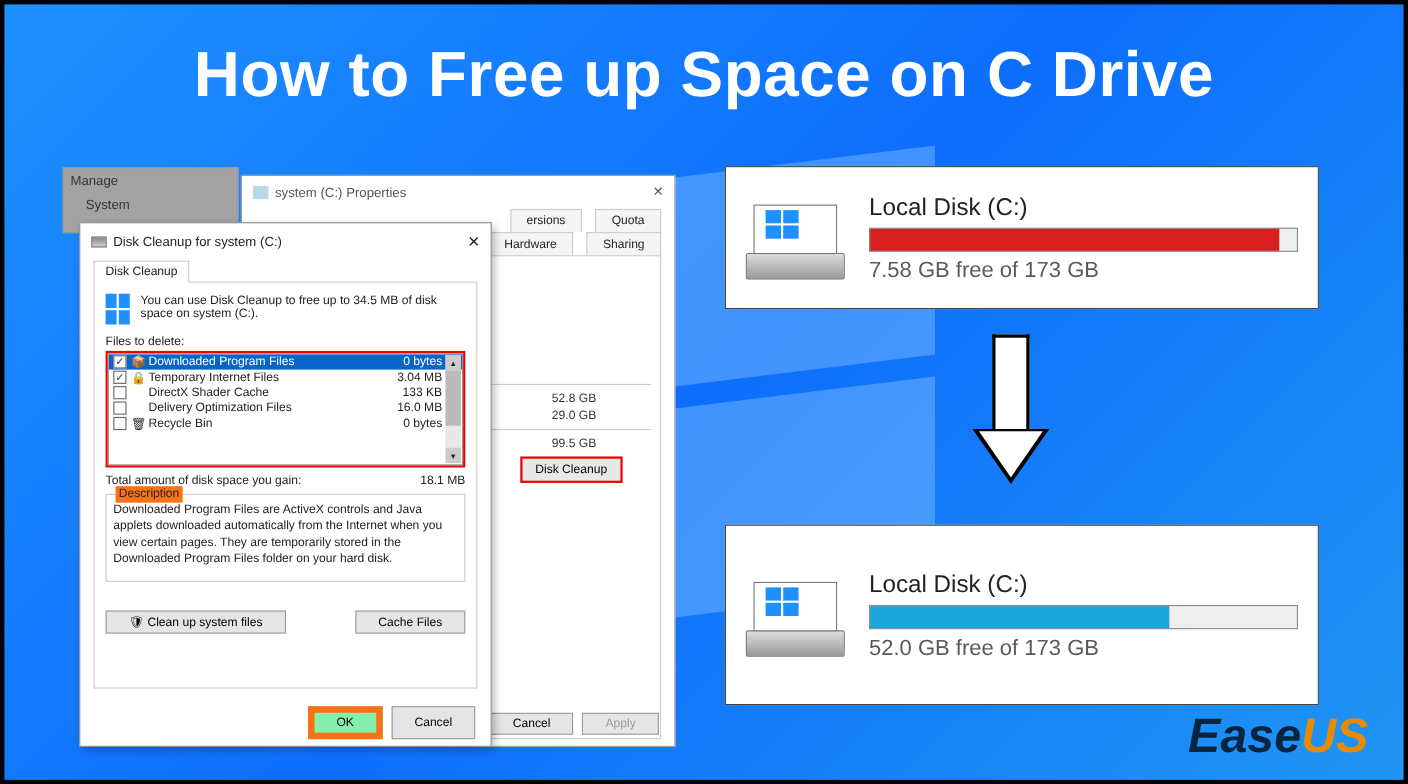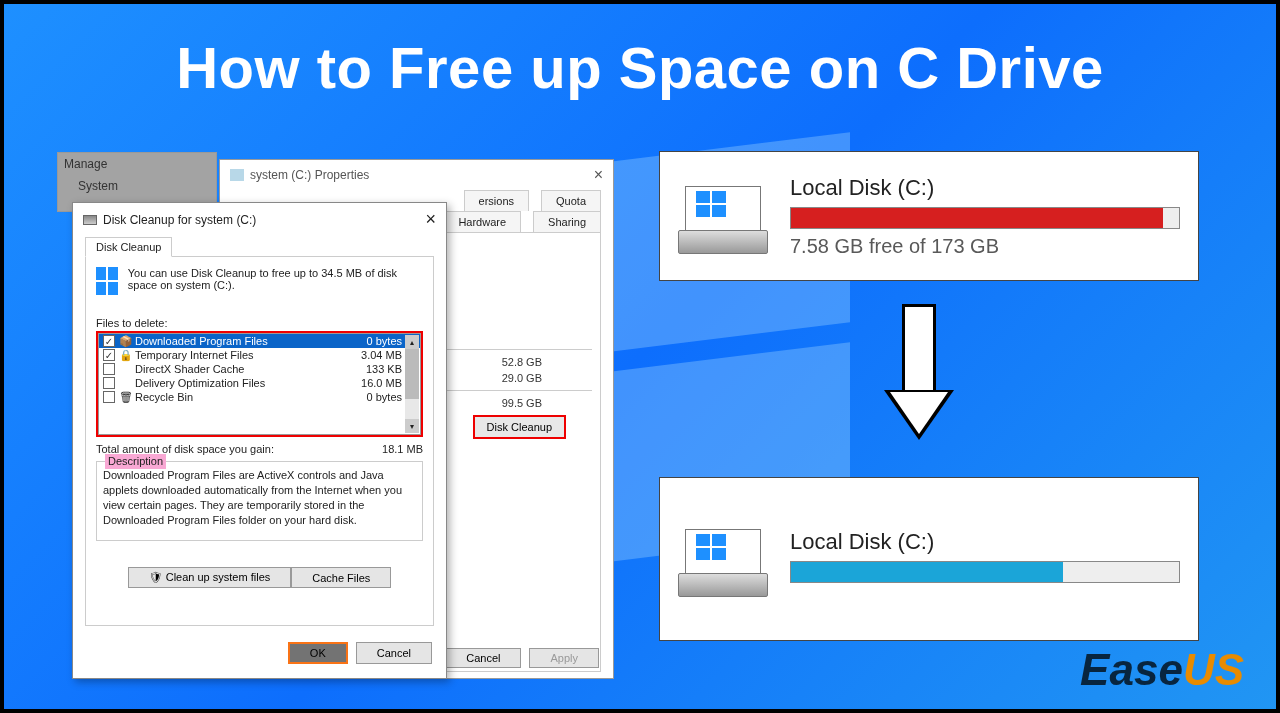--- a/index.html
+++ b/index.html
@@ -28,40 +28,40 @@
 .prop-note{position:absolute;bottom:80px;left:40px;font-size:11px;color:#333}
 .prop-foot{position:absolute;bottom:0;left:0;right:0;display:flex;gap:8px;justify-content:flex-end;padding:10px 14px}
 .btn{padding:3px 20px;font-size:11px;border:1px solid #999;background:#e5e5e5;cursor:pointer}
 .btn.dis{color:#999}
 .dc-win{position:absolute;left:15px;top:50px;width:375px;height:477px;background:#fff;border:1px solid #888;font-size:12px;color:#222;box-shadow:3px 3px 8px rgba(0,0,0,.3)}
 .dc-titlebar{display:flex;align-items:center;padding:6px 10px}
 .dc-ico{width:14px;height:10px;background:linear-gradient(#888,#ccc);margin-right:6px;border:1px solid #666}
 .dc-x{margin-left:auto;font-size:18px;font-weight:300;cursor:pointer}
 .dc-tab{display:inline-block;margin-left:12px;padding:3px 10px;border:1px solid #ccc;border-bottom:1px solid #fff;background:#fff;font-size:11px;position:relative;top:1px;z-index:2}
 .dc-body{margin:0 12px 10px;border:1px solid #ccc;padding:10px;height:370px;position:relative}
-.dc-msg{display:flex;gap:10px;font-size:11px;margin-bottom:22px}
+.dc-msg{display:flex;gap:10px;font-size:11px;margin-bottom:10px}
 .dc-msg .win-sq{width:28px;height:28px;display:grid;grid-template:1fr 1fr/1fr 1fr;gap:2px}
 .dc-msg .win-sq span{background:#1e90ff}
 .dc-label{font-size:11px;margin-bottom:2px}
 .dc-list{border:2px solid #e00;height:106px;position:relative;background:#fff}
 .dc-list-inner{border:1px solid #999;height:100%;overflow:hidden;font-size:11px}
 .dc-row{display:flex;align-items:center;padding:1px 4px;gap:4px}
 .dc-row.sel{background:#0a64c8;color:#fff}
 .dc-chk{width:12px;height:12px;border:1px solid #666;background:#fff;display:flex;align-items:center;justify-content:center;font-size:10px;color:#333;flex-shrink:0}
 .dc-fico{width:12px;height:12px;flex-shrink:0}
 .dc-size{margin-left:auto;padding-right:14px}
 .dc-scroll{position:absolute;right:2px;top:2px;bottom:2px;width:14px;background:#e8e8e8}
 .dc-scroll .ar{height:14px;background:#ccc;display:flex;align-items:center;justify-content:center;font-size:8px}
 .dc-scroll .th{position:absolute;top:14px;left:0;right:0;height:50px;background:#bbb}
 .dc-total{display:flex;justify-content:space-between;font-size:11px;margin:6px 0}
 .dc-desc{border:1px solid #ccc;padding:6px;font-size:11px;line-height:1.35;height:80px;position:relative}
-.dc-desc .dl{position:absolute;top:-8px;left:8px;background:#f9a8d4;padding:0 3px}
-.dc-bbtns{display:flex;justify-content:center;margin-top:26px}
+.dc-desc .dl{position:absolute;top:-8px;left:8px;background:#f97316;padding:0 3px}
+.dc-bbtns{display:flex;justify-content:space-between;margin-top:26px}
 .dc-foot{display:flex;gap:8px;justify-content:flex-end;padding:6px 14px 10px}
-.btn.pri{border:2px solid #f97316;background:#737373}
+.btn.pri{border:6px solid #f97316;background:#86efac}
 .drive-card{position:absolute;background:#fff;border:1px solid #444;padding:14px 18px;display:flex;gap:22px;align-items:center}
 .drive-before{left:655px;top:147px;width:540px;height:130px}
 .drive-after{left:655px;top:473px;width:540px;height:164px}
 .drv-ico{width:90px;height:75px;position:relative;flex-shrink:0}
 .drv-ico .base{position:absolute;bottom:0;width:90px;height:24px;background:linear-gradient(#ddd,#999);border:1px solid #777;border-radius:2px}
 .drv-ico .top{position:absolute;bottom:22px;width:76px;height:46px;left:7px;background:#fff;border:1px solid #777}
 .drv-ico .wl{position:absolute;left:10px;top:4px;width:30px;height:26px;display:grid;grid-template:1fr 1fr/1fr 1fr;gap:2px}
 .drv-ico .wl span{background:#1e90ff}
 .drv-info{flex:1}
 .drv-name{font-size:22px;color:#222;margin-bottom:6px}
@@ -254,18 +254,19 @@
           <span></span>
         </div>
       </div>
     <div class="base"></div>
   </div>
   <div class="drv-info">
     <div class="drv-name">Local Disk (C:)</div>
     <div class="drv-bar">
         <div class="drv-fill blue"></div>
       </div>
+    <div class="drv-text">52.0 GB free of 173 GB</div>
   </div>
 </div>
 
 <div class="brand">
   <span class="e">Ease</span><span class="us">US</span>
 </div>
 
 </body></html>

